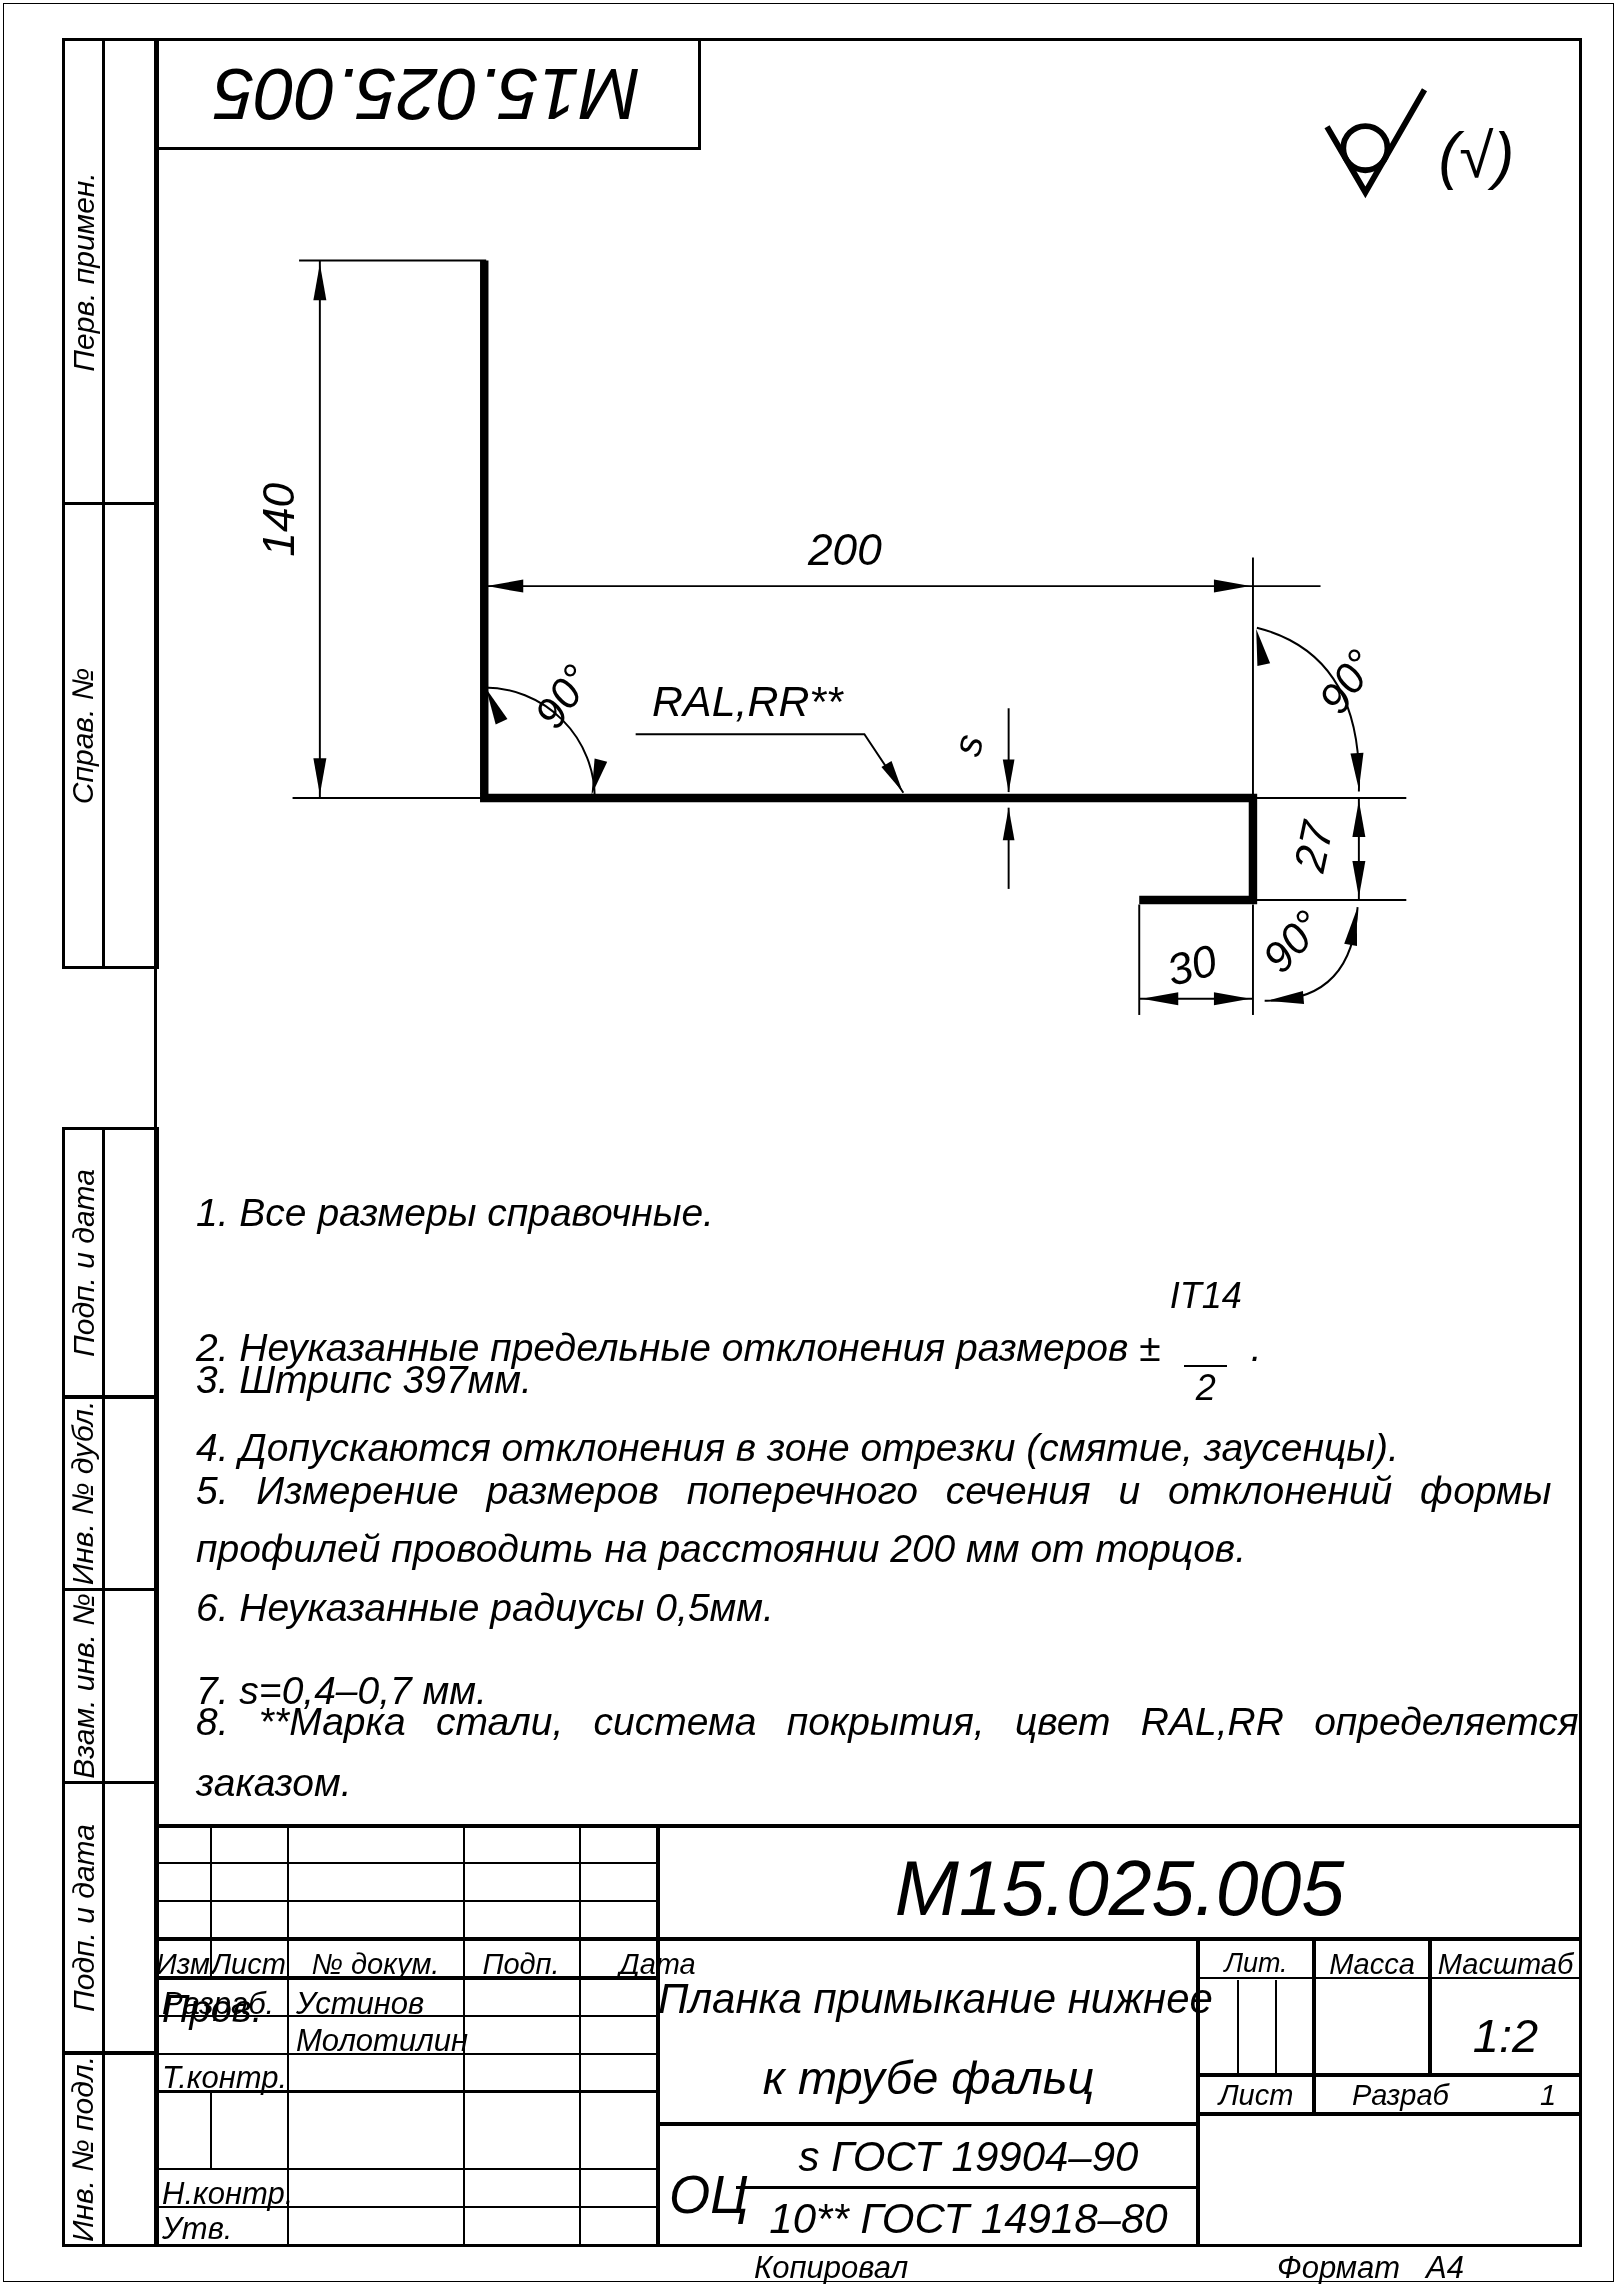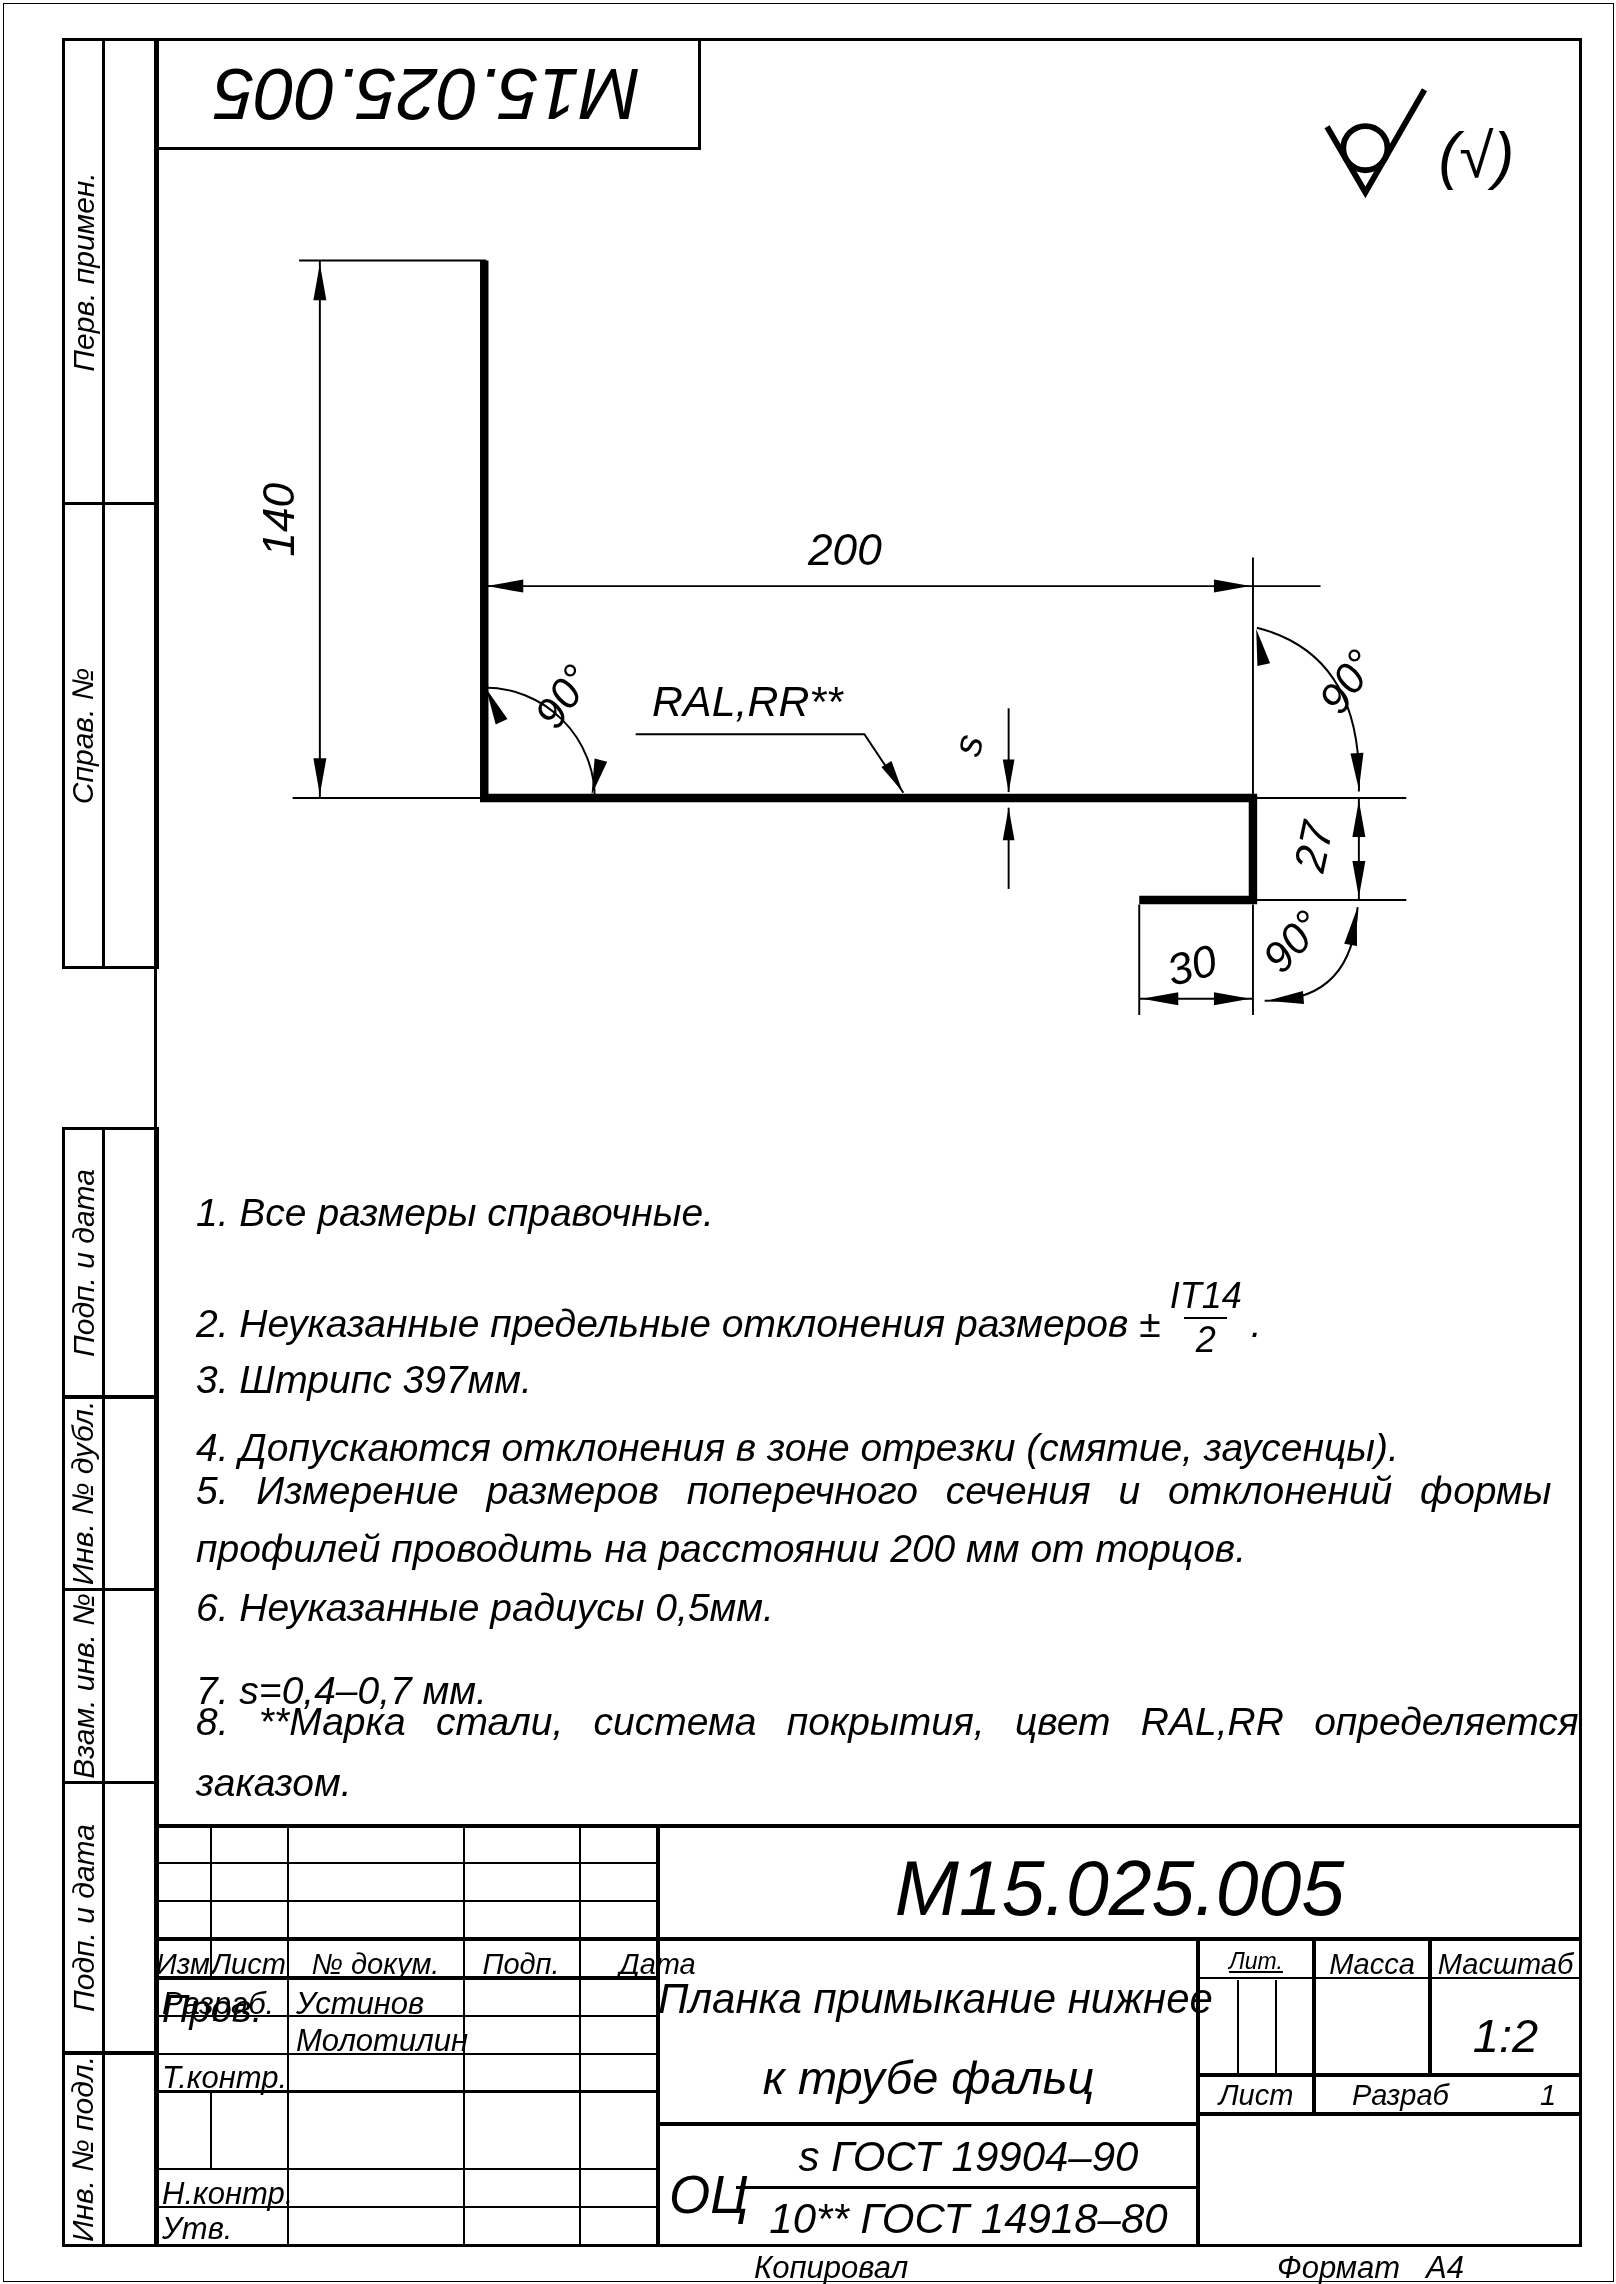--- a/index.html
+++ b/index.html
@@ -21,21 +21,21 @@
   
   .mbox{position:absolute;left:62px;width:97px;border:3.2px solid #000;box-sizing:border-box;}
   .mbox .divider{position:absolute;left:37px;top:0;bottom:0;width:3.2px;background:#000;}
   .mbox .lbl{position:absolute;left:0;top:0;width:37px;height:100%;display:flex;align-items:center;justify-content:center;}
   .mbox .lbl span{transform:rotate(-90deg);white-space:nowrap;font-style:italic;font-size:30px;}
   
   .note{position:absolute;left:196px;font-style:italic;font-size:39px;line-height:1.1;white-space:nowrap;}
   .note.just1{word-spacing:17px;}
   .note.just2{word-spacing:19.5px;}
   .frac{display:inline-flex;flex-direction:column;align-items:center;vertical-align:middle;
-        margin:0 5.2px;transform:translateY(-9px);font-size:36px;line-height:1.1;}
+        margin:0 5.2px;transform:translateY(-9px);font-size:36px;line-height:1.1;gap:48px;}
   .frac .den{border-top:2.6px solid #000;padding:1.3px 11.7px 0 11.7px;}
   .frac .num{padding:0 3.9px 1.3px 3.9px;}
   svg text{font-family:"Liberation Sans",sans-serif;font-style:italic;fill:#000;}
 </style>
 </head>
 <body>
 
 <div id="page">
 
   <div id="sheet-border"></div>
@@ -204,21 +204,21 @@
   <div class="txt" style="left:296px;top:1986px;font-size:31px;">Устинов</div>
   <div class="txt" style="left:162px;top:1988px;font-size:38px;">Пров.</div>
   <div class="txt" style="left:296px;top:2023px;font-size:31px;">Молотилин</div>
   <div class="txt" style="left:162px;top:2060px;font-size:31px;">Т.контр.</div>
   <div class="txt" style="left:162px;top:2176px;font-size:31px;">Н.контр.</div>
   <div class="txt" style="left:162px;top:2211px;font-size:31px;">Утв.</div>
 
   <div class="txt ctr" style="left:658px;top:1975px;width:541px;font-size:42px;">Планка примыкание нижнее</div>
   <div class="txt ctr" style="left:658px;top:2050px;width:541px;font-size:47px;">к трубе фальц</div>
 
-  <div class="txt ctr" style="left:1198px;top:1948px;width:116px;font-size:23px;text-decoration:underline;">Лит.</div>
+  <div class="txt ctr" style="left:1198px;top:1948px;width:116px;font-size:27px;">Лит.</div>
   <div class="txt ctr" style="left:1314px;top:1948px;width:116px;font-size:29px;">Масса</div>
   <div class="txt ctr" style="left:1431px;top:1948px;width:149px;font-size:29px;">Масштаб</div>
   <div class="txt ctr" style="left:1431px;top:2008px;width:149px;font-size:47px;">1:2</div>
 
   <div class="txt ctr" style="left:1198px;top:2079px;width:116px;font-size:29px;">Лист</div>
   <div class="txt" style="left:1352px;top:2079px;font-size:29px;">Разраб</div>
   <div class="txt" style="left:1540px;top:2079px;font-size:29px;">1</div>
 
   <div class="txt" style="left:669px;top:2164px;font-size:53px;">ОЦ</div>
   <div class="txt ctr" style="left:741px;top:2133px;width:455px;font-size:42px;">s ГОСТ 19904–90</div>

